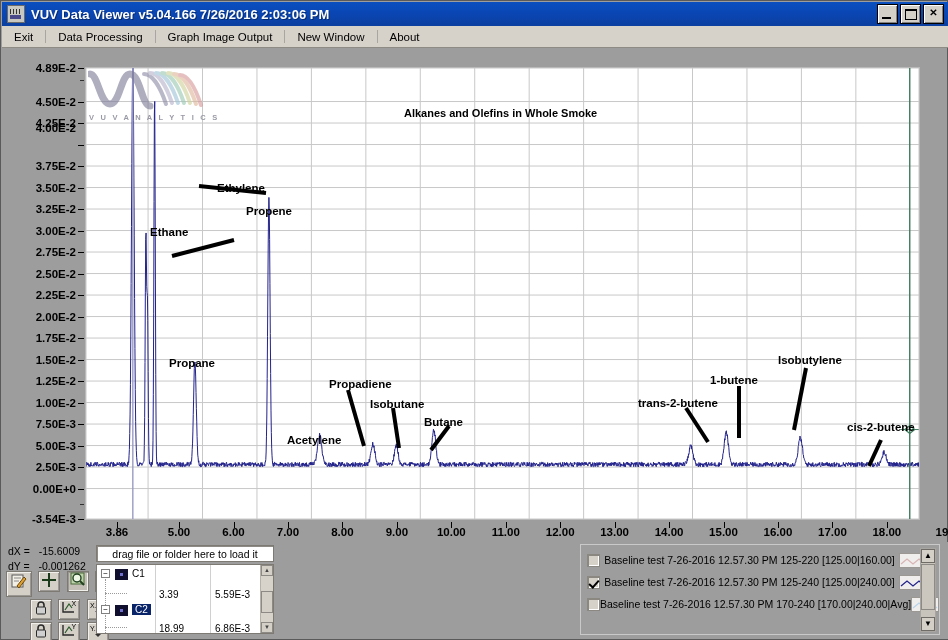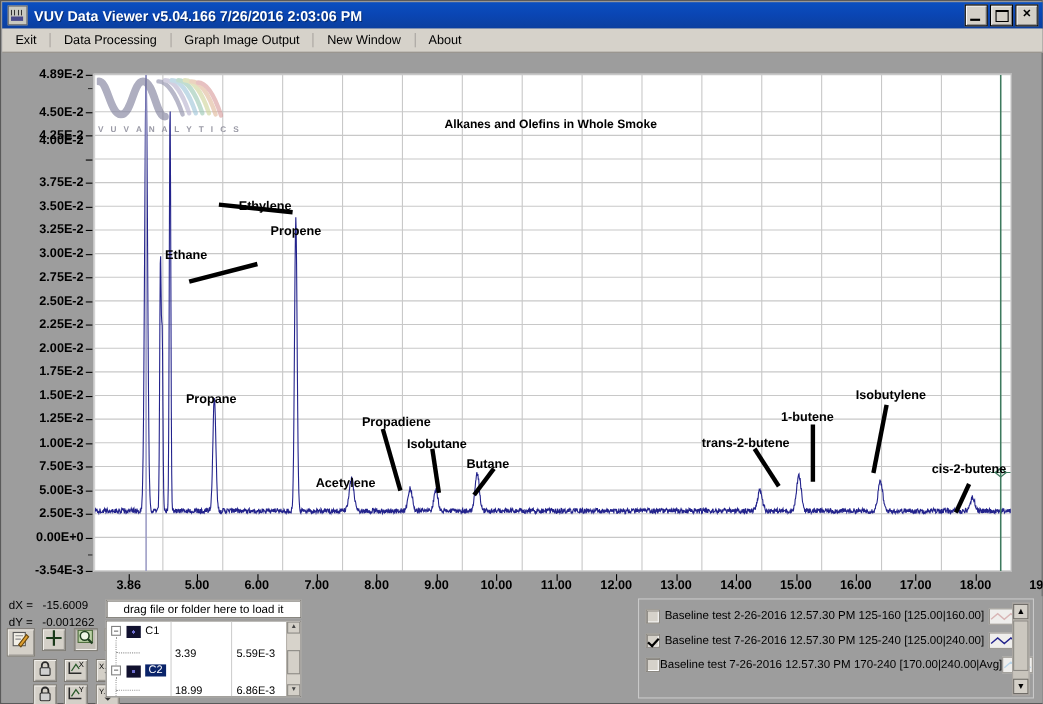--- a/index.html
+++ b/index.html
@@ -501,21 +501,21 @@
       <div class="tree-scroll">
         <div class="ts-up">▲</div>
         <div class="ts-thumb"></div>
         <div class="ts-dn">▼</div>
       </div>
     </div>
 
     <div class="legend">
       <div class="leg-row" style="top:6px;">
         <div class="leg-chk"></div>
-        <div class="leg-txt">Baseline test  2-26-2016 12.57.30 PM 125-160 [125.00|160.00]</div>
+        <div class="leg-txt">Baseline test  7-26-2016 12.57.30 PM 125-220 [125.00|160.00]</div>
         <div class="leg-glyph">
           <svg width="26" height="13" viewBox="0 0 26 13">
             <path d="M1 9 L7 4 L13 9 L19 4 L25 9" fill="none" stroke="#d8b5b5" stroke-width="1.3"></path>
           </svg>
         </div>
       </div>
       <div class="leg-row" style="top:28px;">
         <div class="leg-chk on"></div>
         <div class="leg-txt">Baseline test  7-26-2016 12.57.30 PM 125-240 [125.00|240.00]</div>
         <div class="leg-glyph">

